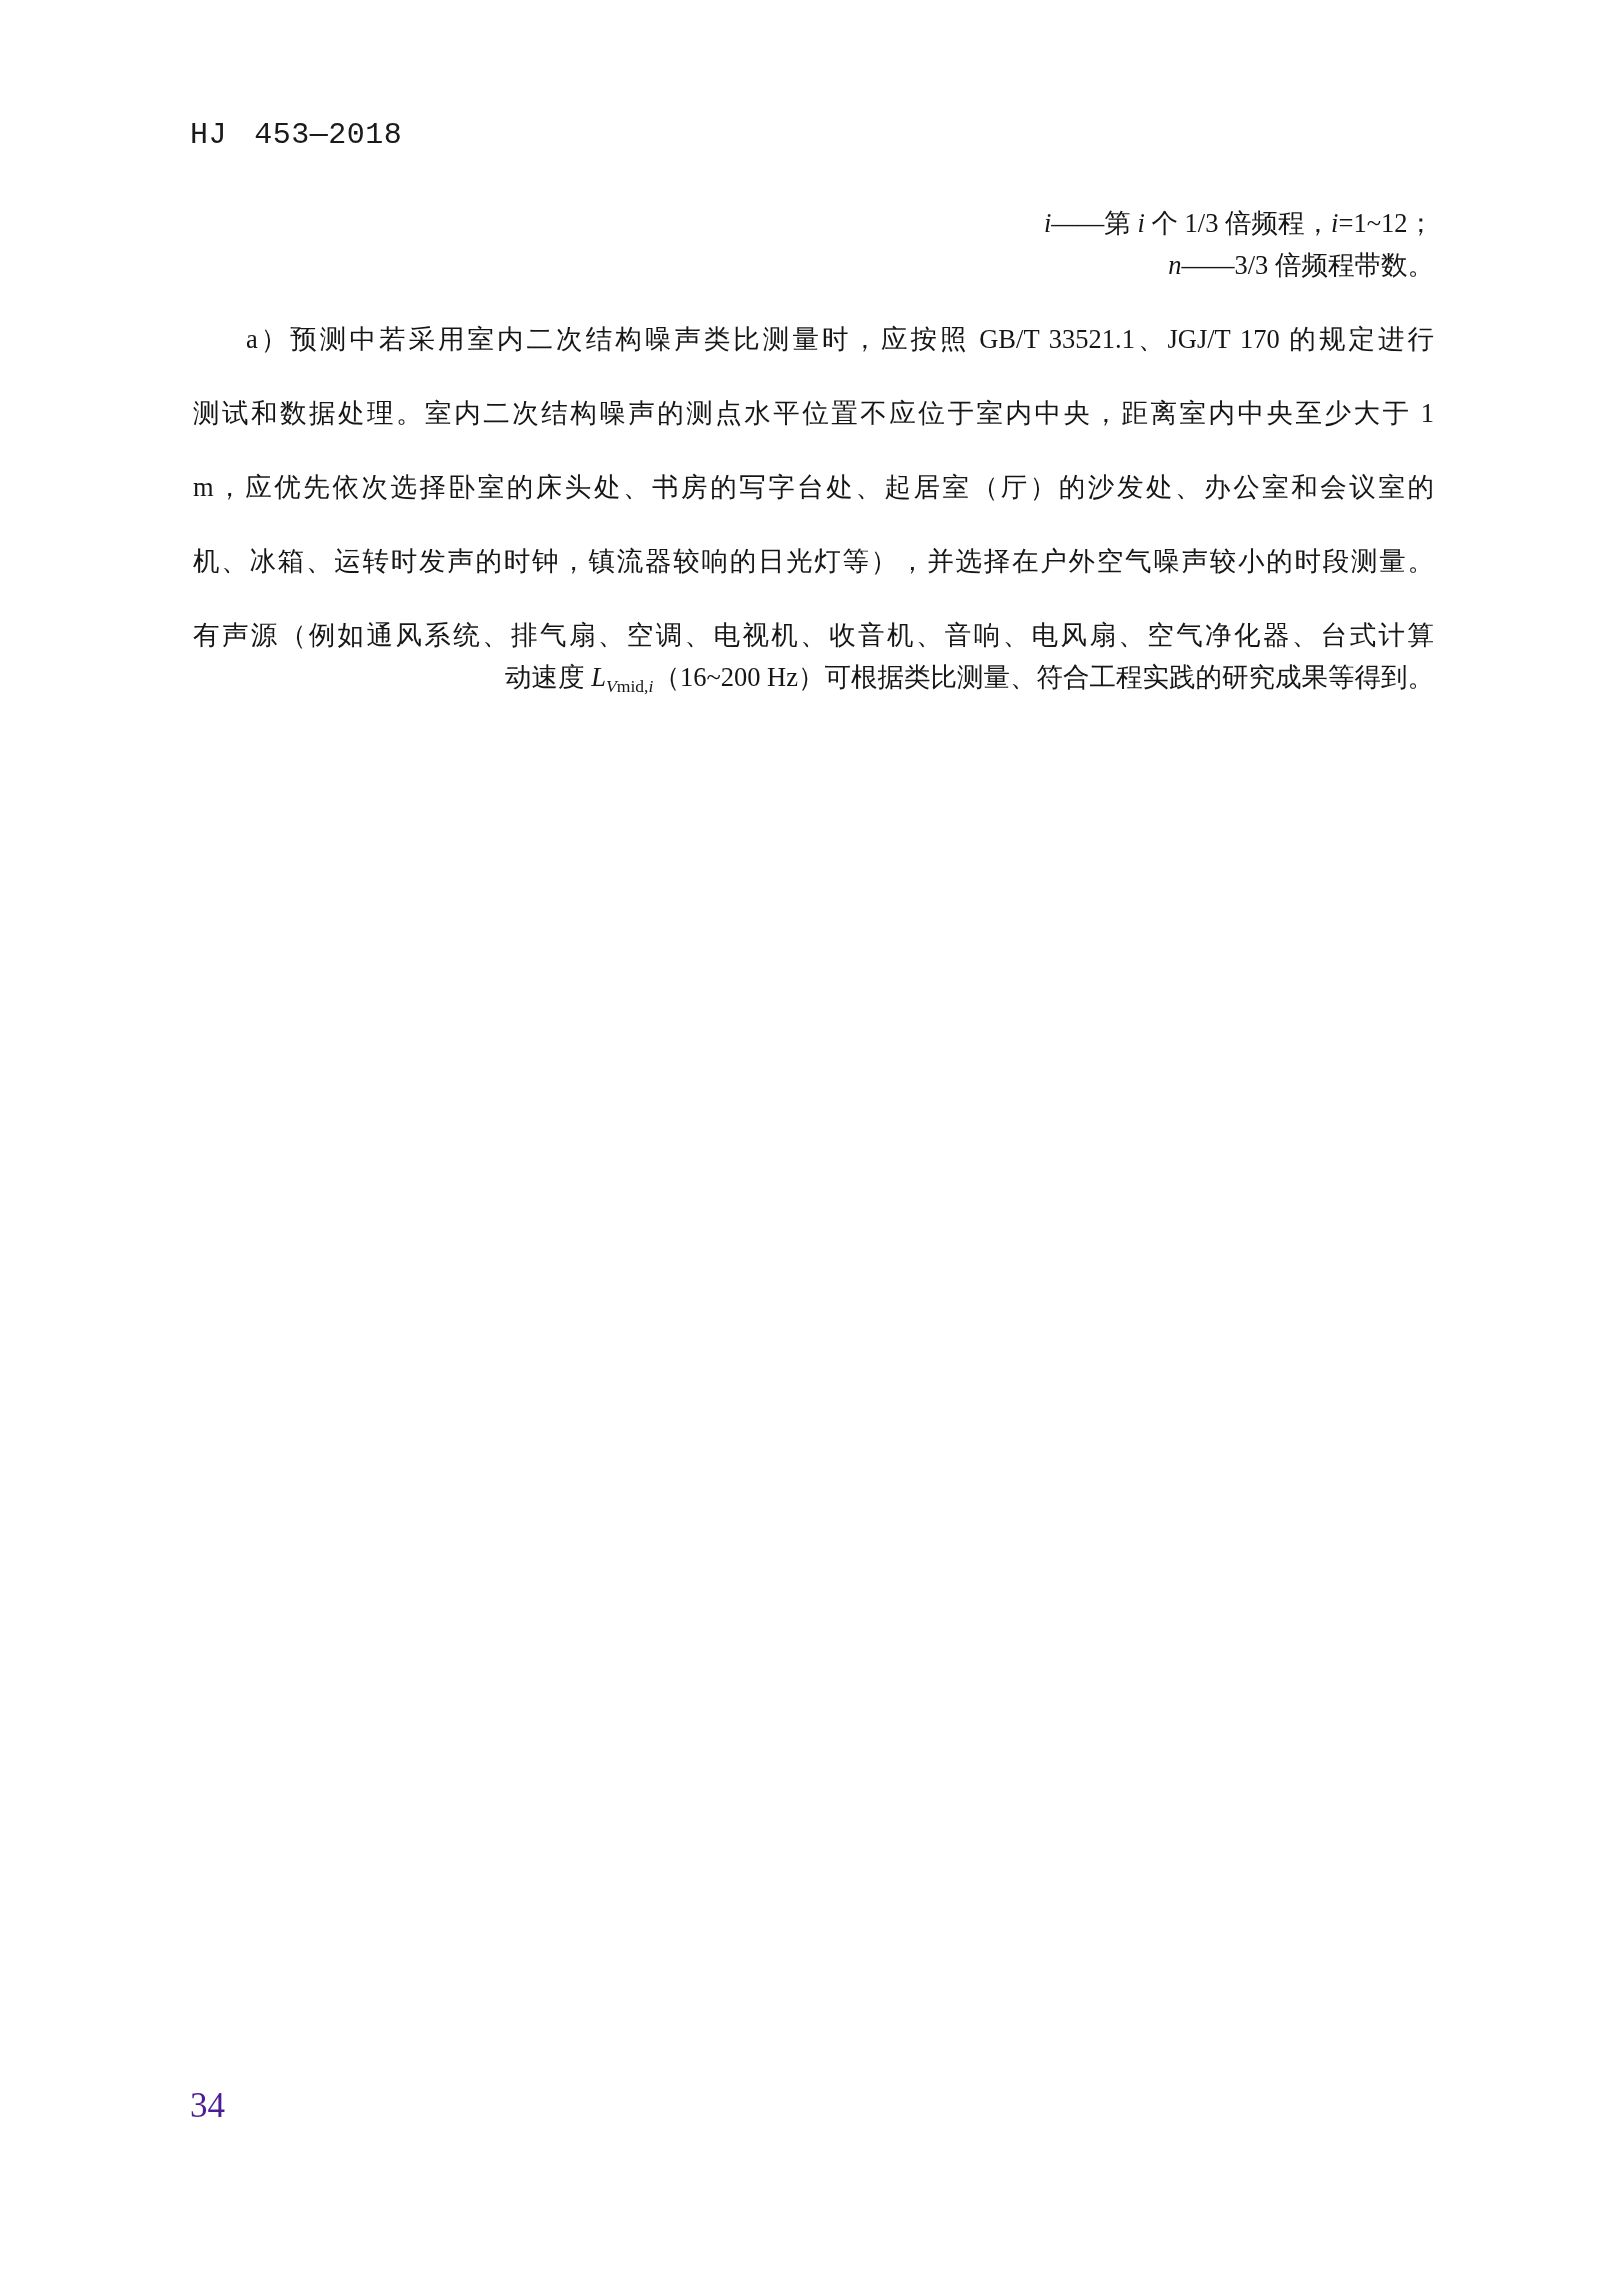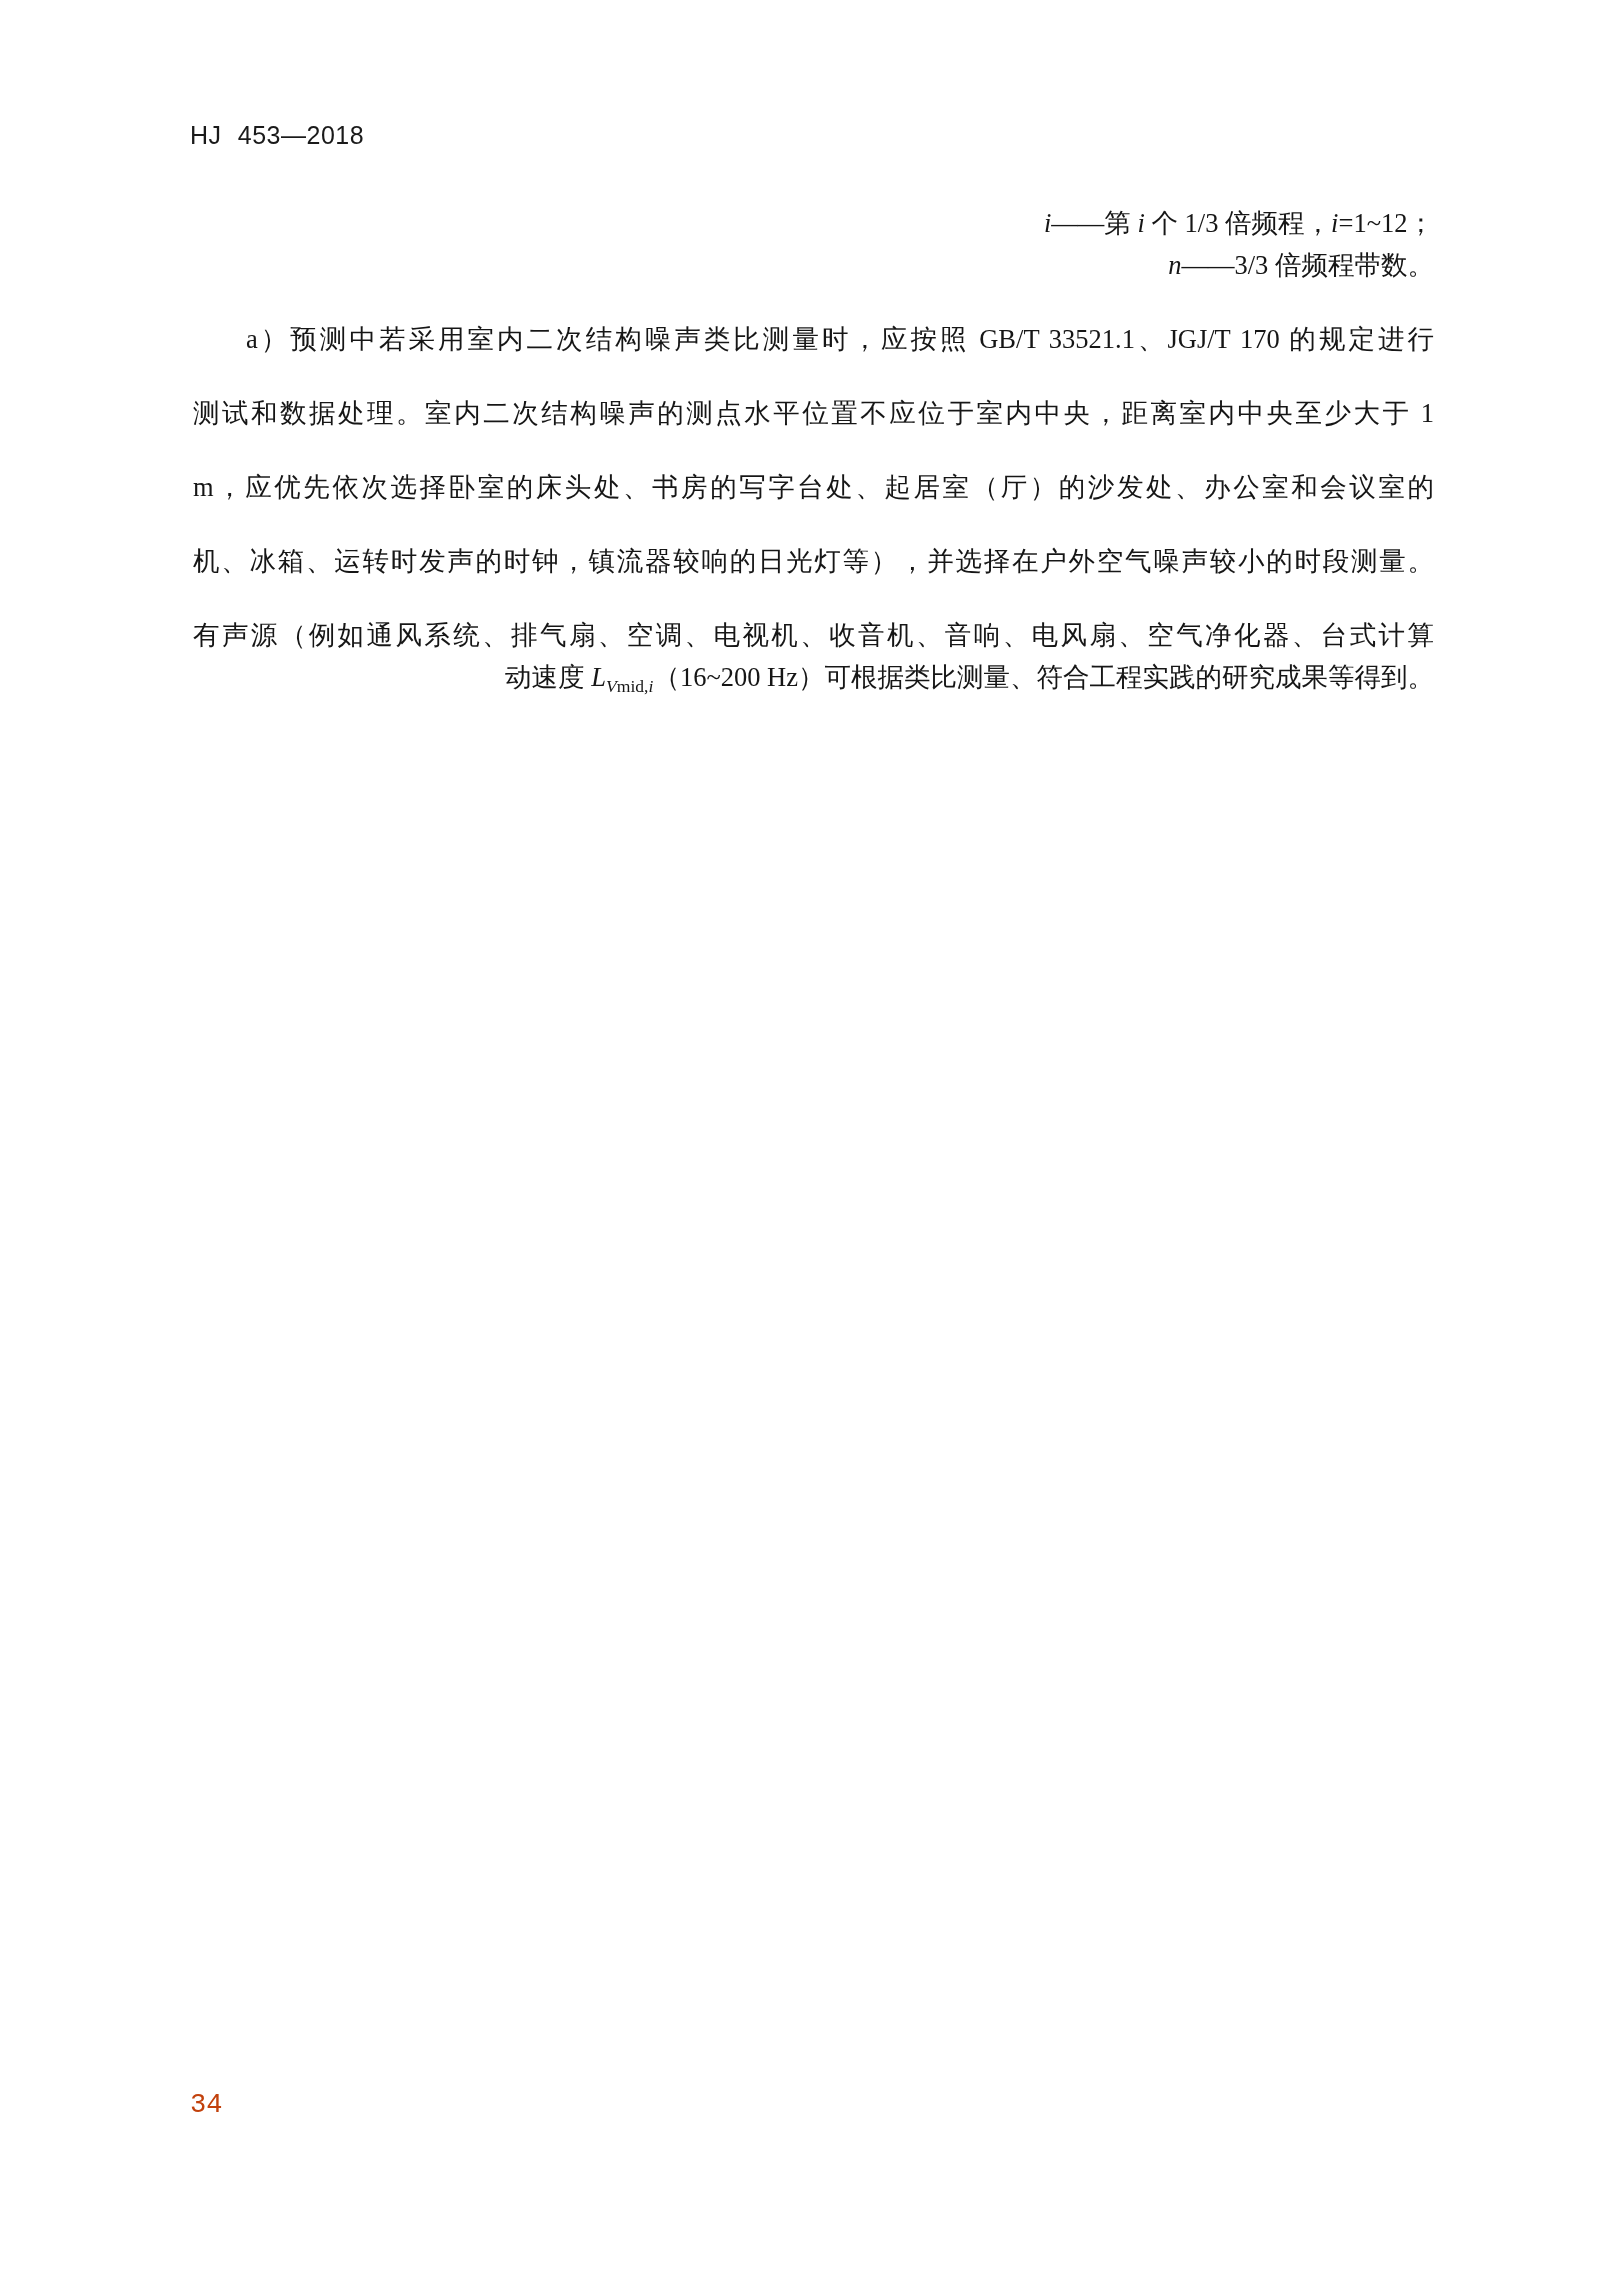--- a/index.html
+++ b/index.html
@@ -12,22 +12,22 @@
     width: 1621px;
     height: 2293px;
     background: #ffffff;
     color: #1a1a1a;
     overflow: hidden;
   }
   .std-code {
     position: absolute;
     left: 190px;
     top: 120px;
-    font-family: Liberation Sans, sans-serif;
-    font-size: 25px;
+    font-family: Liberation Mono, monospace;
+    font-size: 30px;
     line-height: 30px;
     font-weight: normal;
     letter-spacing: 0.5px;
     word-spacing: 8.8px;
     color: #1a1a1a;
   }
   .textblock {
     position: absolute;
     left: 193px;
     top: 202px;
@@ -53,24 +53,24 @@
   .it { font-style: italic; }
   .sub {
     font-size: 17.6px;
     vertical-align: -5.9px;
     letter-spacing: 0;
   }
   .pagenum {
     position: absolute;
     left: 190px;
     top: 2089px;
-    font-family: Liberation Mono, monospace;
-    font-size: 27px;
+    font-family: Liberation Serif, serif;
+    font-size: 35px;
     line-height: 33px;
-    color: #c2410c;
+    color: #4c1d95;
   }
 </style>
 </head>
 <body>
 
 <div class="page">
 
   <div class="std-code">HJ 453—2018</div>
 
   <div class="textblock">

